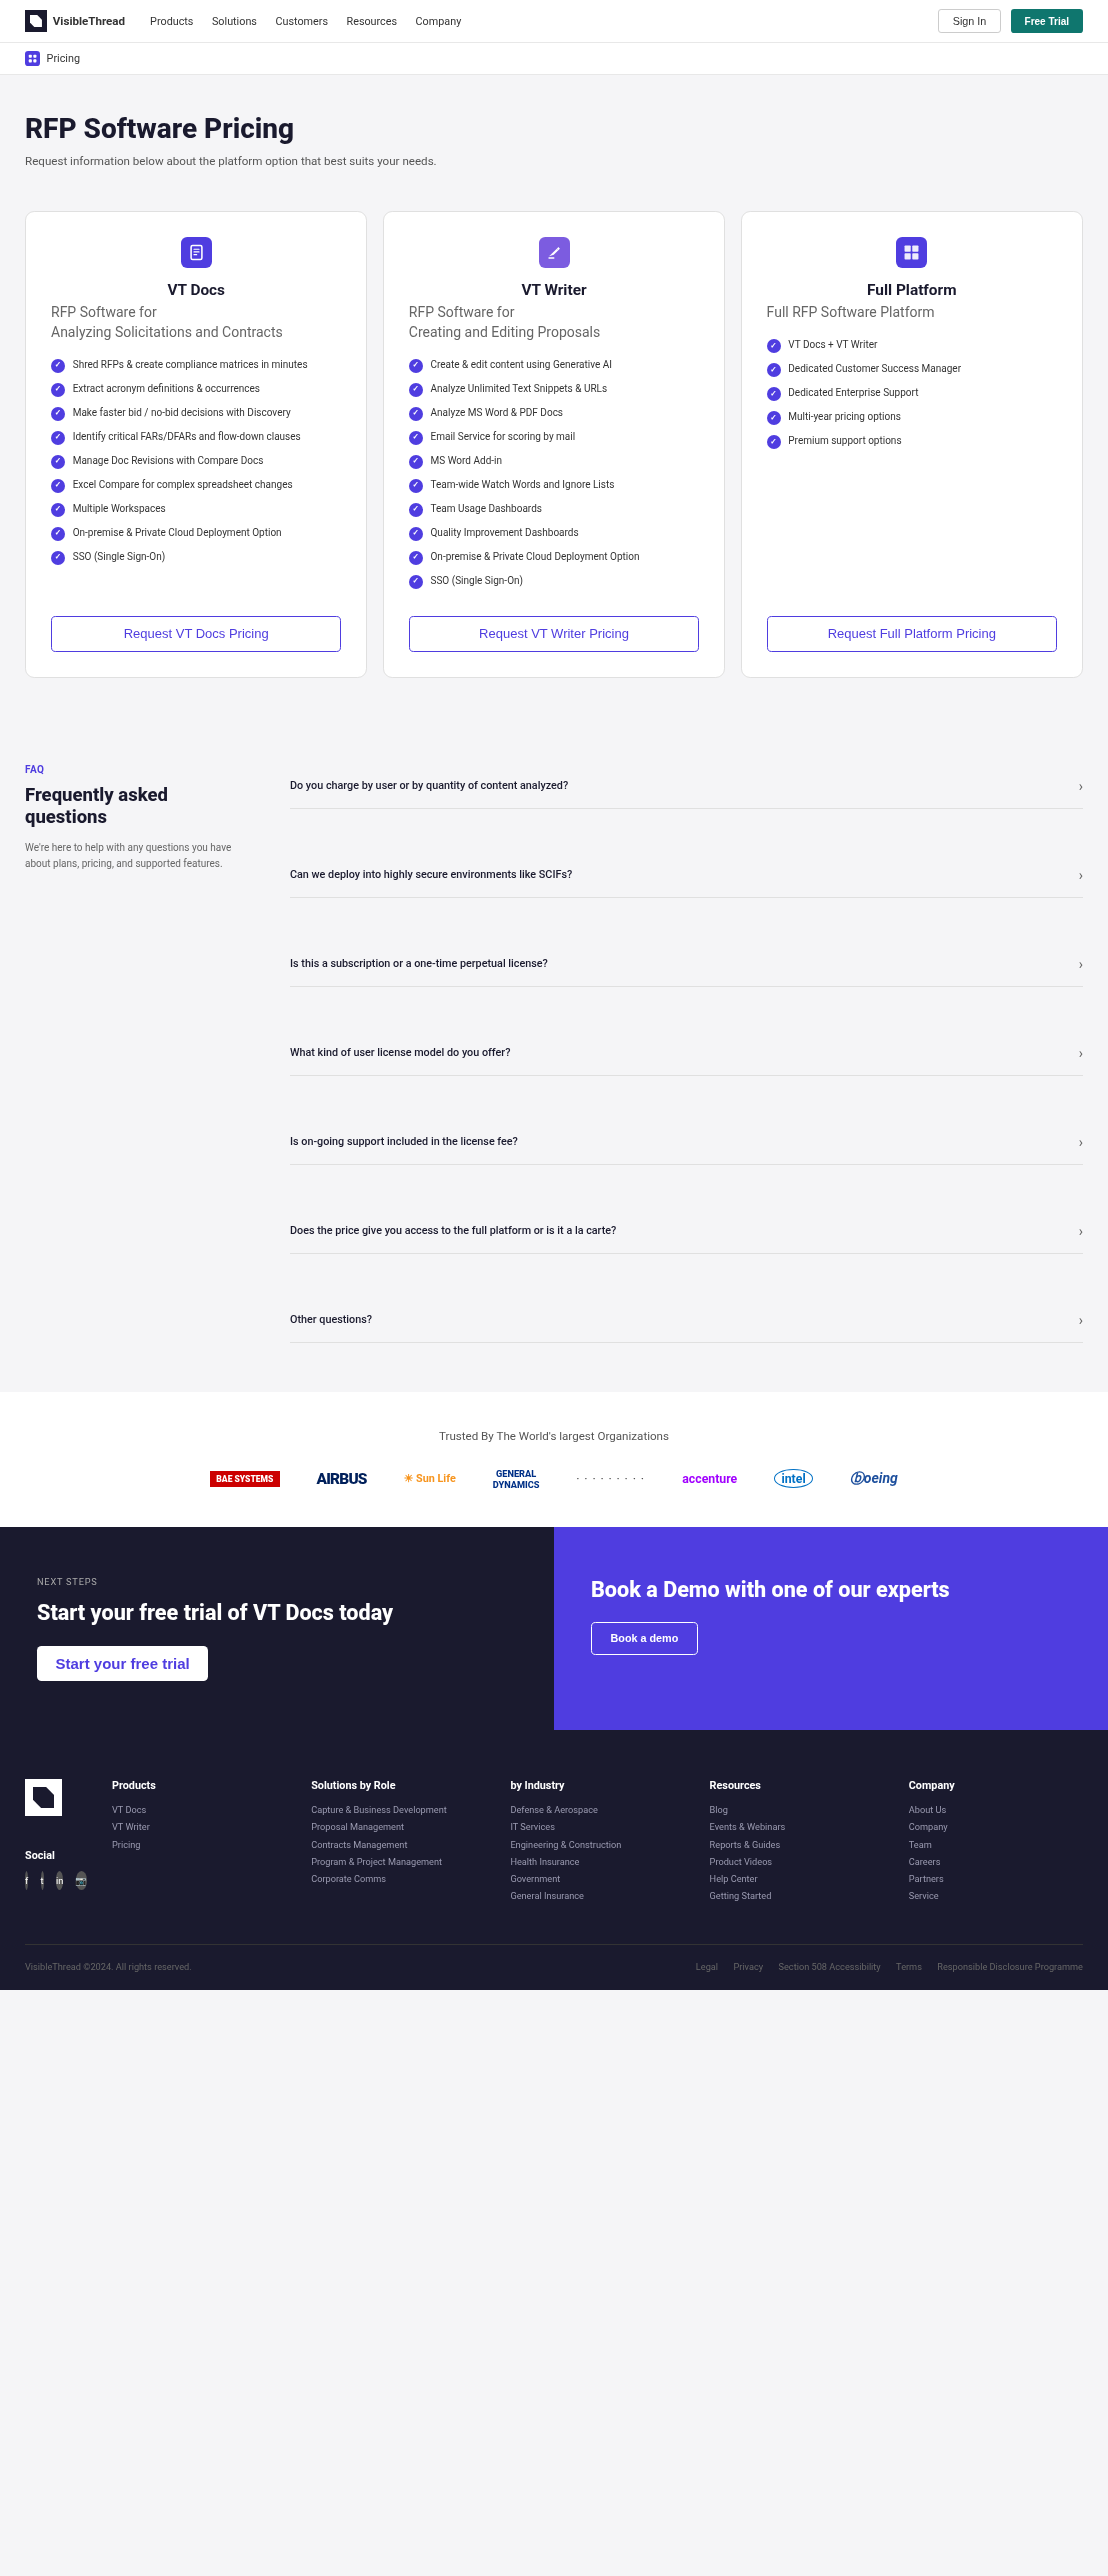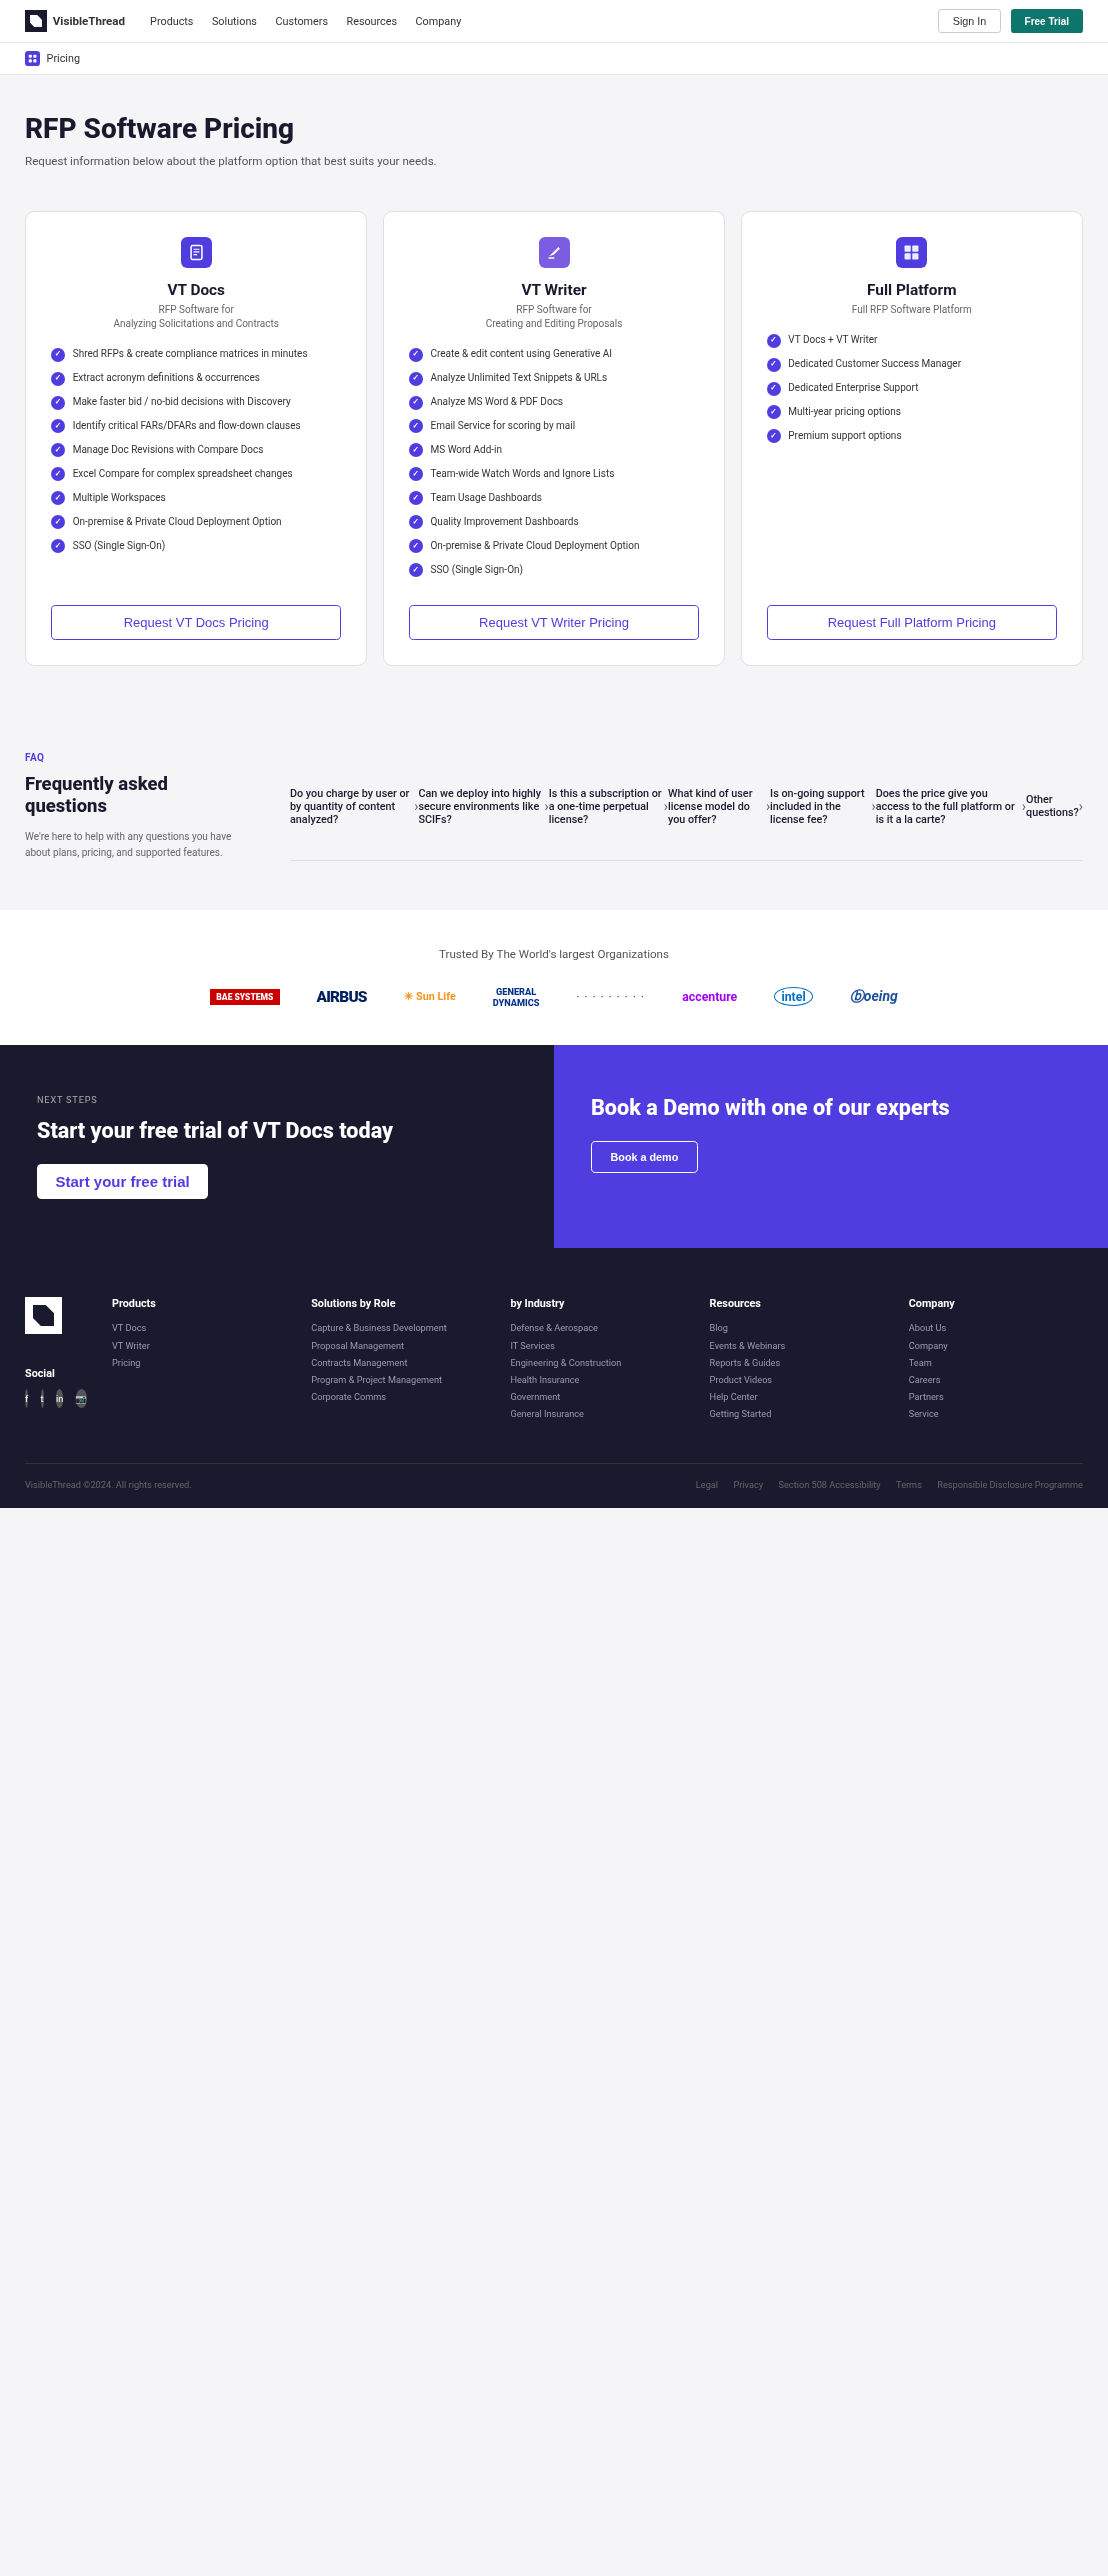--- a/index.html
+++ b/index.html
@@ -28,34 +28,34 @@
 
     
     .pricing-section { background: #f5f5f7; padding: 18.5px 25px 37px; max-width: 1109px; margin: 0 auto; }
     .pricing-cards { display: grid; grid-template-columns: repeat(3, 1fr); gap: 15.4px; }
     .pricing-card { background: #fff; border-radius: 9.2px; padding: 25px; border: 0.8px solid #e0e0e0; display: flex; flex-direction: column; }
     .card-icon { width: 31px; height: 31px; margin: 0 auto 12.3px; display: flex; align-items: center; justify-content: center; border-radius: 6.2px; }
     .card-icon-docs { background: #4f3de0; }
     .card-icon-writer { background: #7c5ce0; }
     .card-icon-platform { background: #4f3de0; }
     .card-title { font-size: 15.4px; font-weight: 700; text-align: center; margin-bottom: 4.6px; color: #1a1a2e; }
-    .card-subtitle { font-size: 10px; color: #666; text-align: center; margin-bottom: 15.4px; line-height: 1.4; }
+    .card-subtitle { font-size: 14px; color: #666; margin-bottom: 15.4px; line-height: 1.4; }
     .feature-list { list-style: none; flex: 1; }
     .feature-item { display: flex; align-items: flex-start; gap: 7.7px; margin-bottom: 9.2px; font-size: 10px; color: #333; line-height: 1.4; }
     .check-icon { width: 14px; height: 14px; border-radius: 50%; background: #4f3de0; display: flex; align-items: center; justify-content: center; flex-shrink: 0; margin-top: 0.8px; }
     .check-icon::after { content: '✓'; color: #fff; font-size: 7.7px; font-weight: 700; }
     .card-btn { display: block; width: 100%; margin-top: 18.5px; padding: 9.2px; border: 1.2px solid #4f3de0; background: #fff; color: #4f3de0; border-radius: 4.6px; text-align: center; cursor: pointer; font-size: 13px; font-weight: 500; }
 
     
     .faq-section { background: #f5f5f7; padding: 49px 25px; max-width: 1109px; margin: 0 auto; }
     .faq-inner { display: grid; grid-template-columns: 216px 1fr; gap: 49px; }
     .faq-label { font-size: 10px; color: #4f3de0; font-weight: 700; margin-bottom: 9.2px; text-transform: uppercase; letter-spacing: 0.4px; }
     .faq-title { font-size: 18.5px; font-weight: 800; color: #1a1a2e; margin-bottom: 12.3px; }
     .faq-desc { font-size: 10px; color: #666; line-height: 1.6; }
-    .faq-questions { display: flex; flex-direction: row; }
+    .faq-questions { display: flex; flex-direction: column; gap: 44px; }
     .faq-item { border-bottom: 0.8px solid #e0e0e0; padding: 14px 0; display: flex; justify-content: space-between; align-items: center; cursor: pointer; }
     .faq-question { font-size: 10.8px; color: #1a1a2e; font-weight: 500; }
     .faq-chevron { color: #666; font-size: 14px; }
 
     
     .trusted-section { background: #fff; padding: 37px 25px; text-align: center; }
     .trusted-title { font-size: 11.6px; color: #555; margin-bottom: 25px; }
     .trusted-logos { display: flex; align-items: center; justify-content: center; gap: 37px; flex-wrap: wrap; }
     .logo-item { font-size: 10.8px; font-weight: 700; color: #333; }
     .logo-bae { color: #cc0000; background: #cc0000; color: #fff; padding: 3.1px 6.2px; font-size: 8.5px; font-weight: 900; }

